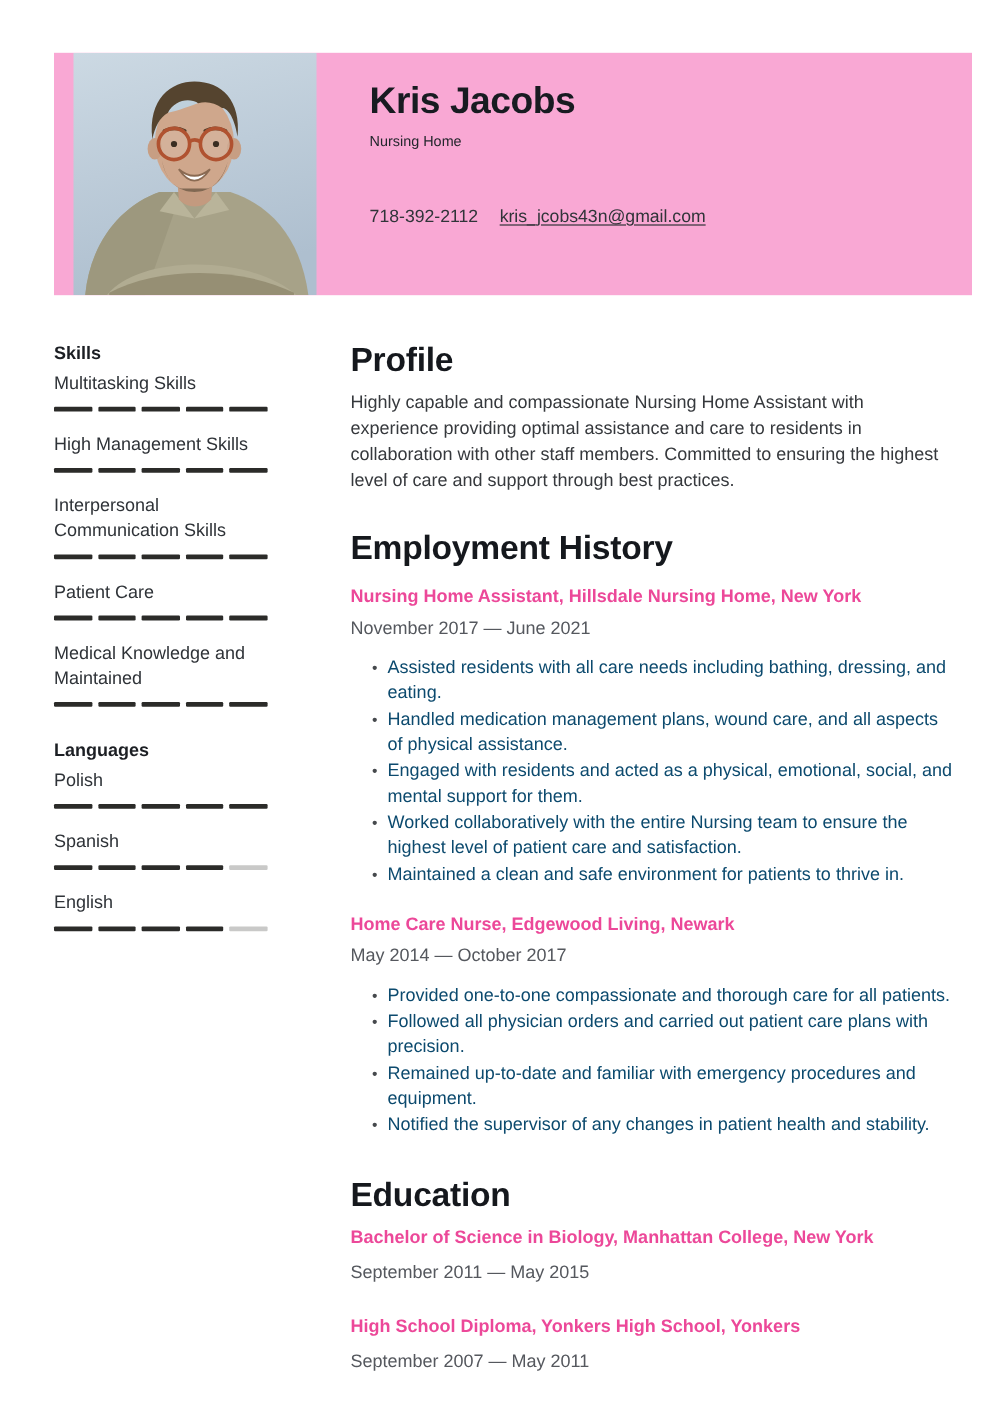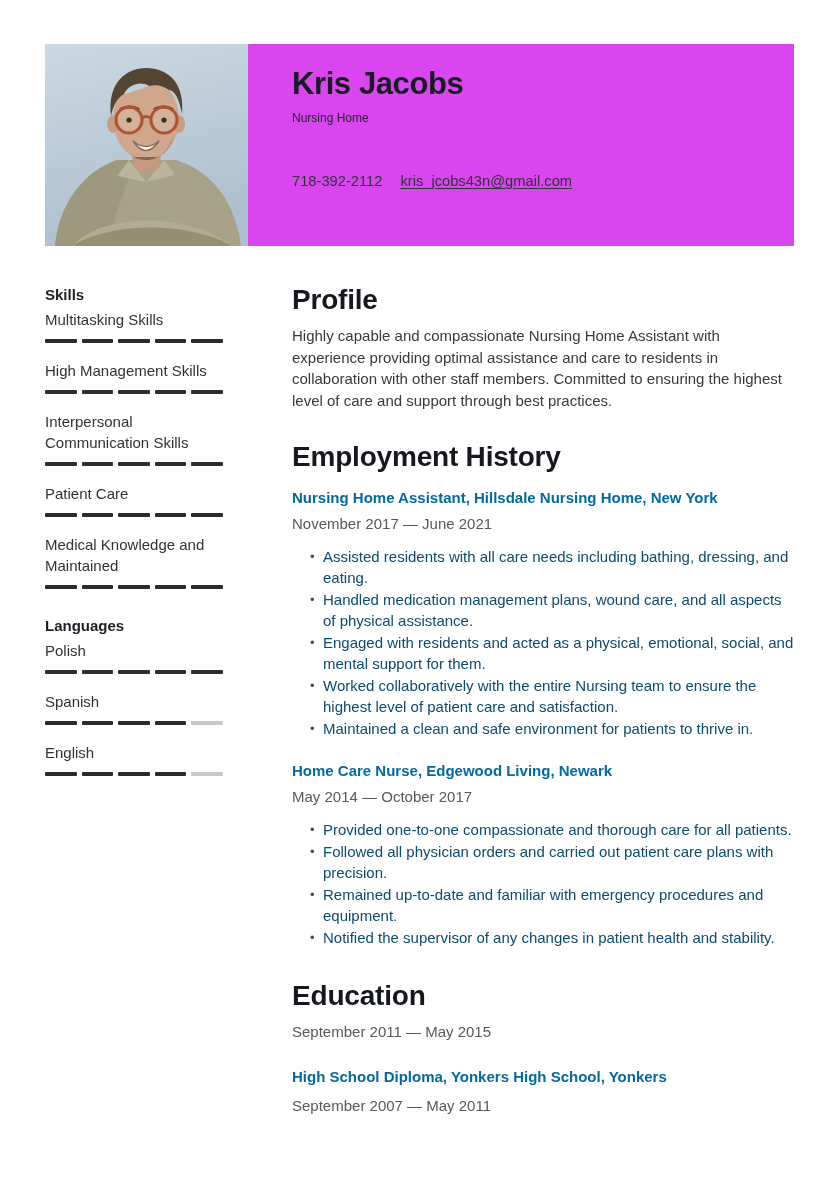--- a/index.html
+++ b/index.html
@@ -73,21 +73,21 @@
     font-size: 28px; font-weight: 700; color: #15181d;
     line-height: 1.26; margin: 0 0 8px 0;
     letter-spacing: -0.2px;
   }
   .profile-text {
     font-size: 15px; line-height: 21.5px; color: #36393d;
     margin: 0 0 28px 0;
   }
   .section-employment .section-heading { margin-bottom: 12px; }
   .entry-title {
-    font-size: 15px; font-weight: 700; color: #0369a1;
+    font-size: 15px; font-weight: 700; color: #ec4899;
     line-height: 21px; margin: 0 0 5px 0;
   }
   .entry-dates {
     font-size: 15px; color: #55585e; line-height: 21px; margin: 0 0 12px 0;
   }
   ul.bullets {
     list-style: none; margin: 0 0 21px 0; padding: 0 0 0 31px;
   }
   ul.bullets li {
     position: relative;
@@ -101,21 +101,21 @@
   .section-education { margin-top: 30px; }
   .edu-entry .entry-dates { margin-bottom: 0; }
   .edu-entry { margin-bottom: 24px; }
   .edu-entry .entry-title { margin-bottom: 8px; }
 </style>
 </head>
 <body>
 
 <div class="page">
 
-  <div class="header-band" style="background: #d946ef;">
+  <div class="header-band" style="background: #f9a8d4; padding-left: 16px;">
     <div class="photo-wrap">
       <svg width="203" height="202" viewBox="0 0 203 202">
         <defs>
           <linearGradient id="bgG" x1="0" y1="0" x2="0.25" y2="1">
             <stop offset="0" stop-color="#ccd9e3"></stop>
             <stop offset="1" stop-color="#aebfcf"></stop>
           </linearGradient>
         </defs>
         <rect x="0" y="0" width="203" height="202" fill="url(#bgG)"></rect>
 
@@ -290,20 +290,21 @@
           <li>Remained up-to-date and familiar with emergency procedures and equipment.</li>
           <li>Notified the supervisor of any changes in patient health and stability.</li>
         </ul>
       </div>
     </div>
 
     <div class="section section-education">
       <h2 class="section-heading">Education</h2>
 
       <div class="edu-entry">
+        <div class="entry-title">Bachelor of Science in Biology, Manhattan College, New York</div>
         <div class="entry-dates">September 2011 — May 2015</div>
       </div>
 
       <div class="edu-entry">
         <div class="entry-title">High School Diploma, Yonkers High School, Yonkers</div>
         <div class="entry-dates">September 2007 — May 2011</div>
       </div>
     </div>
 
   </div>

